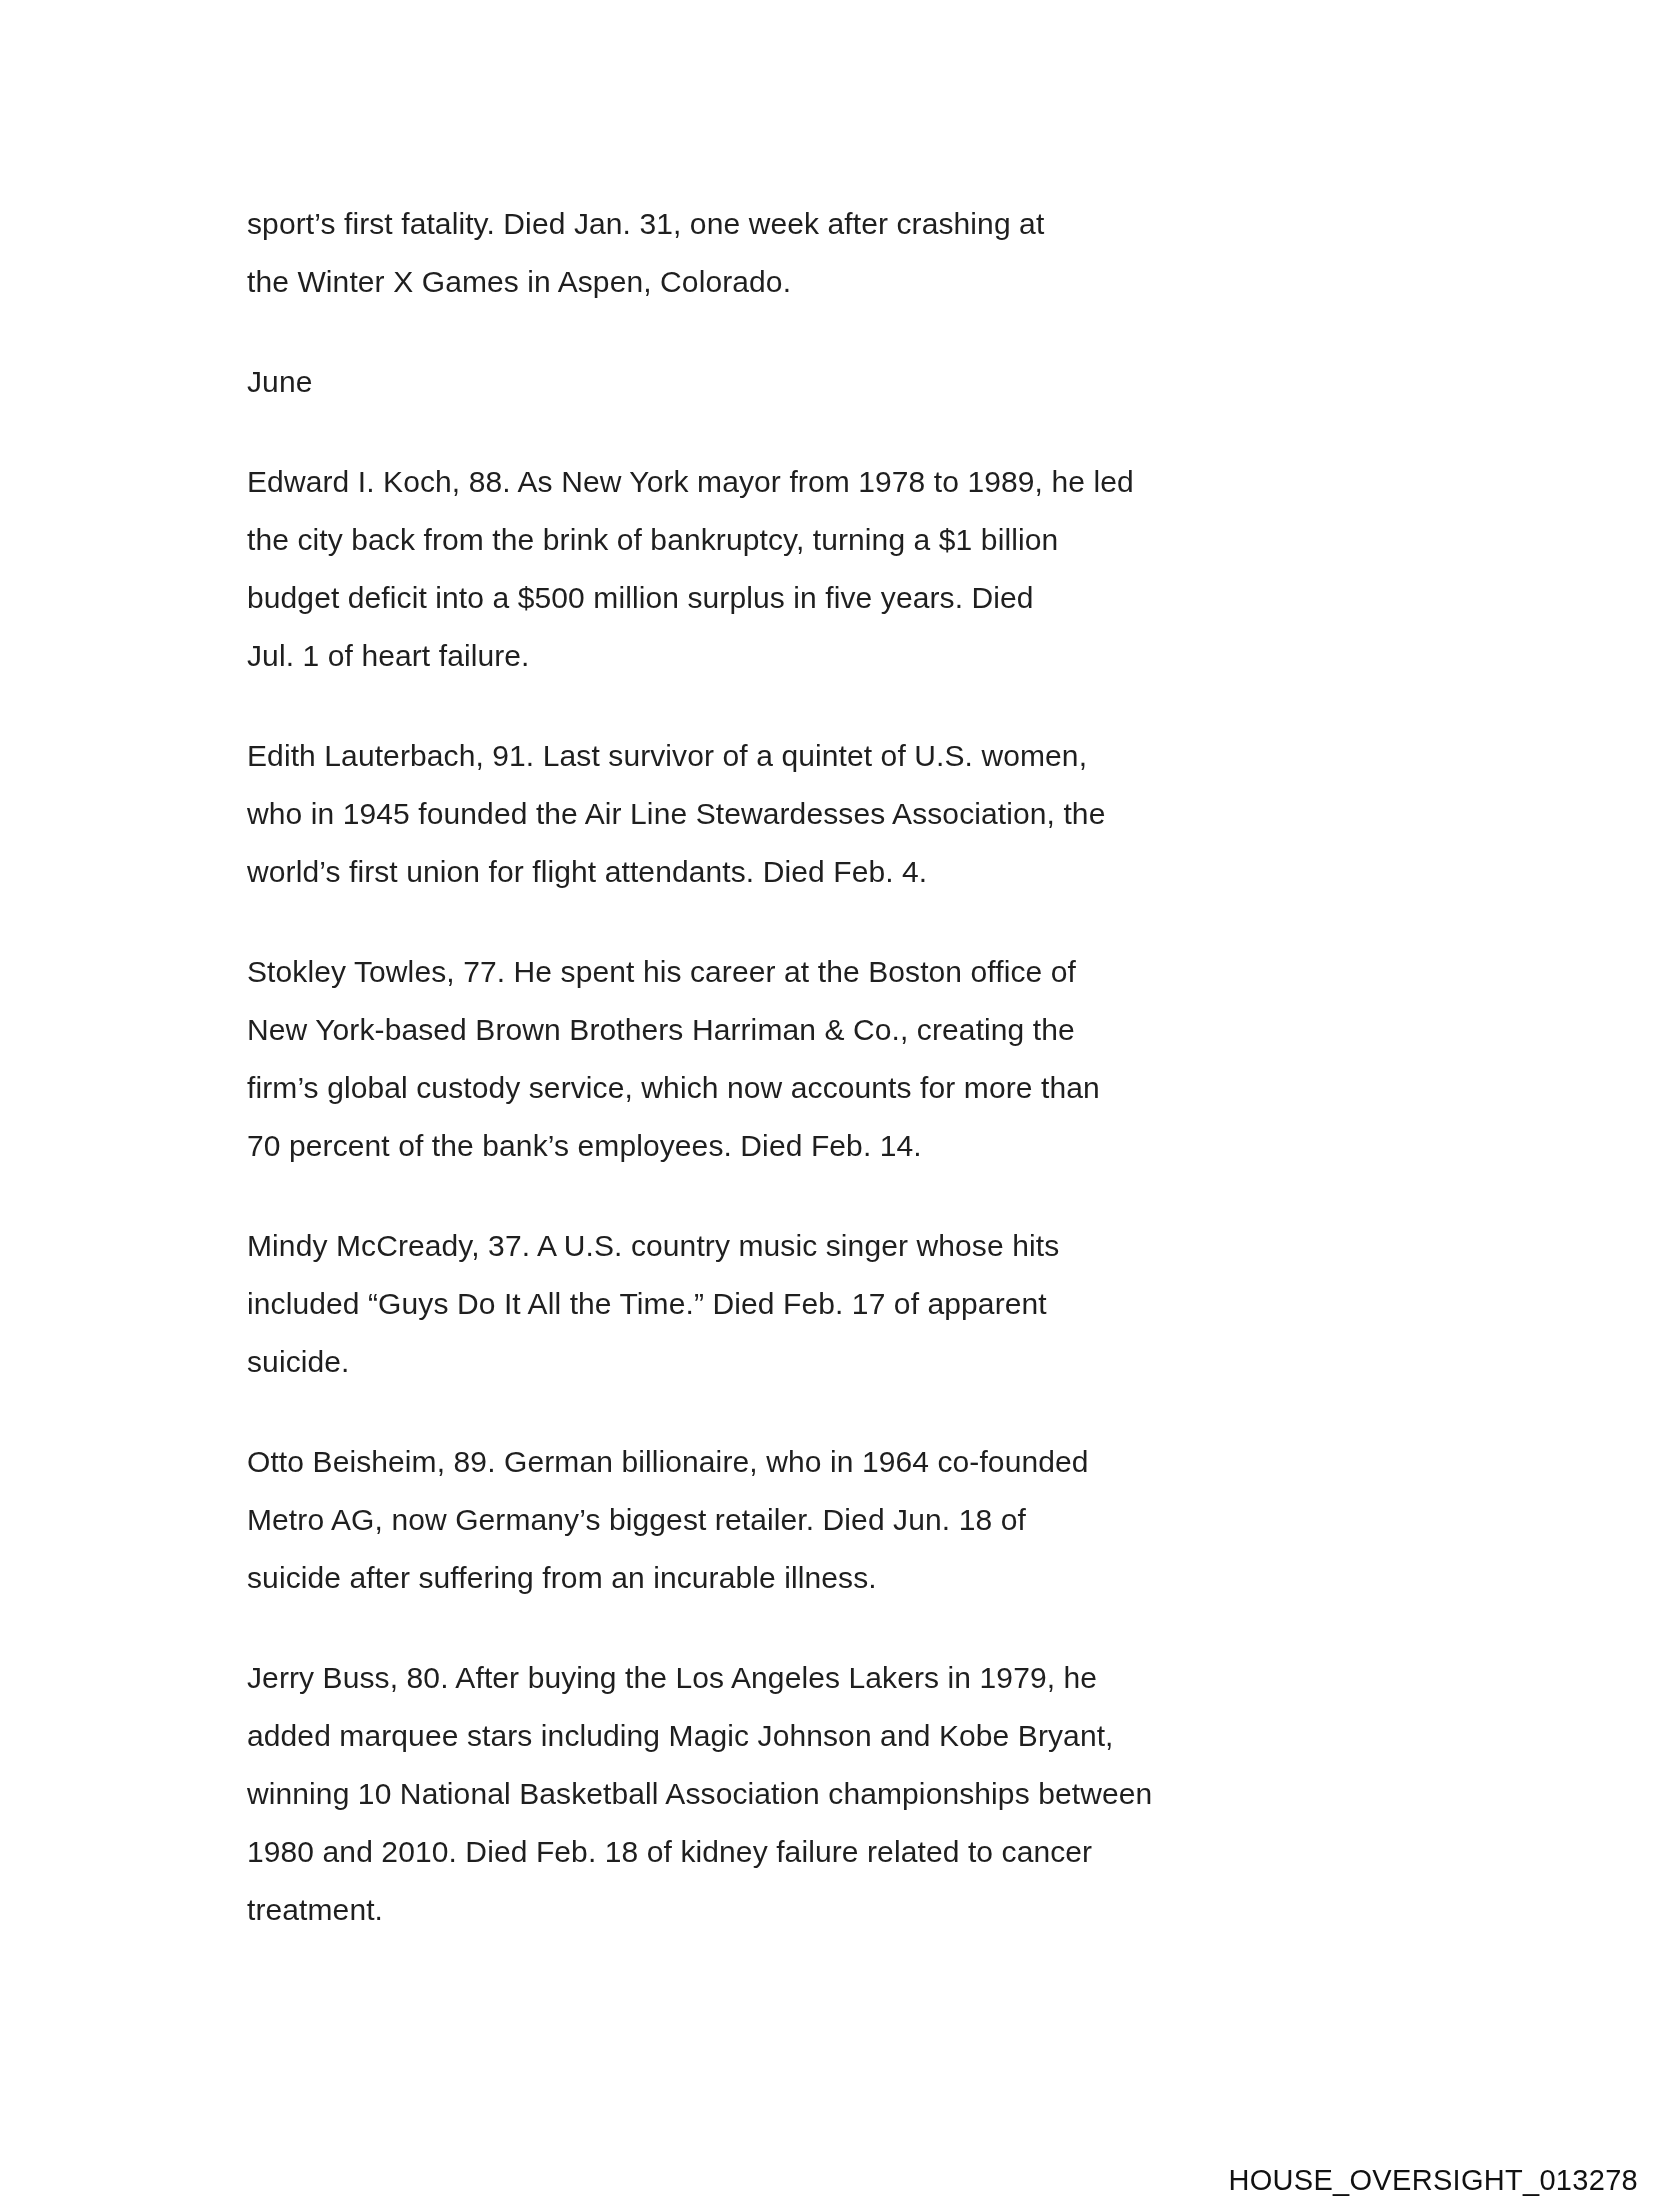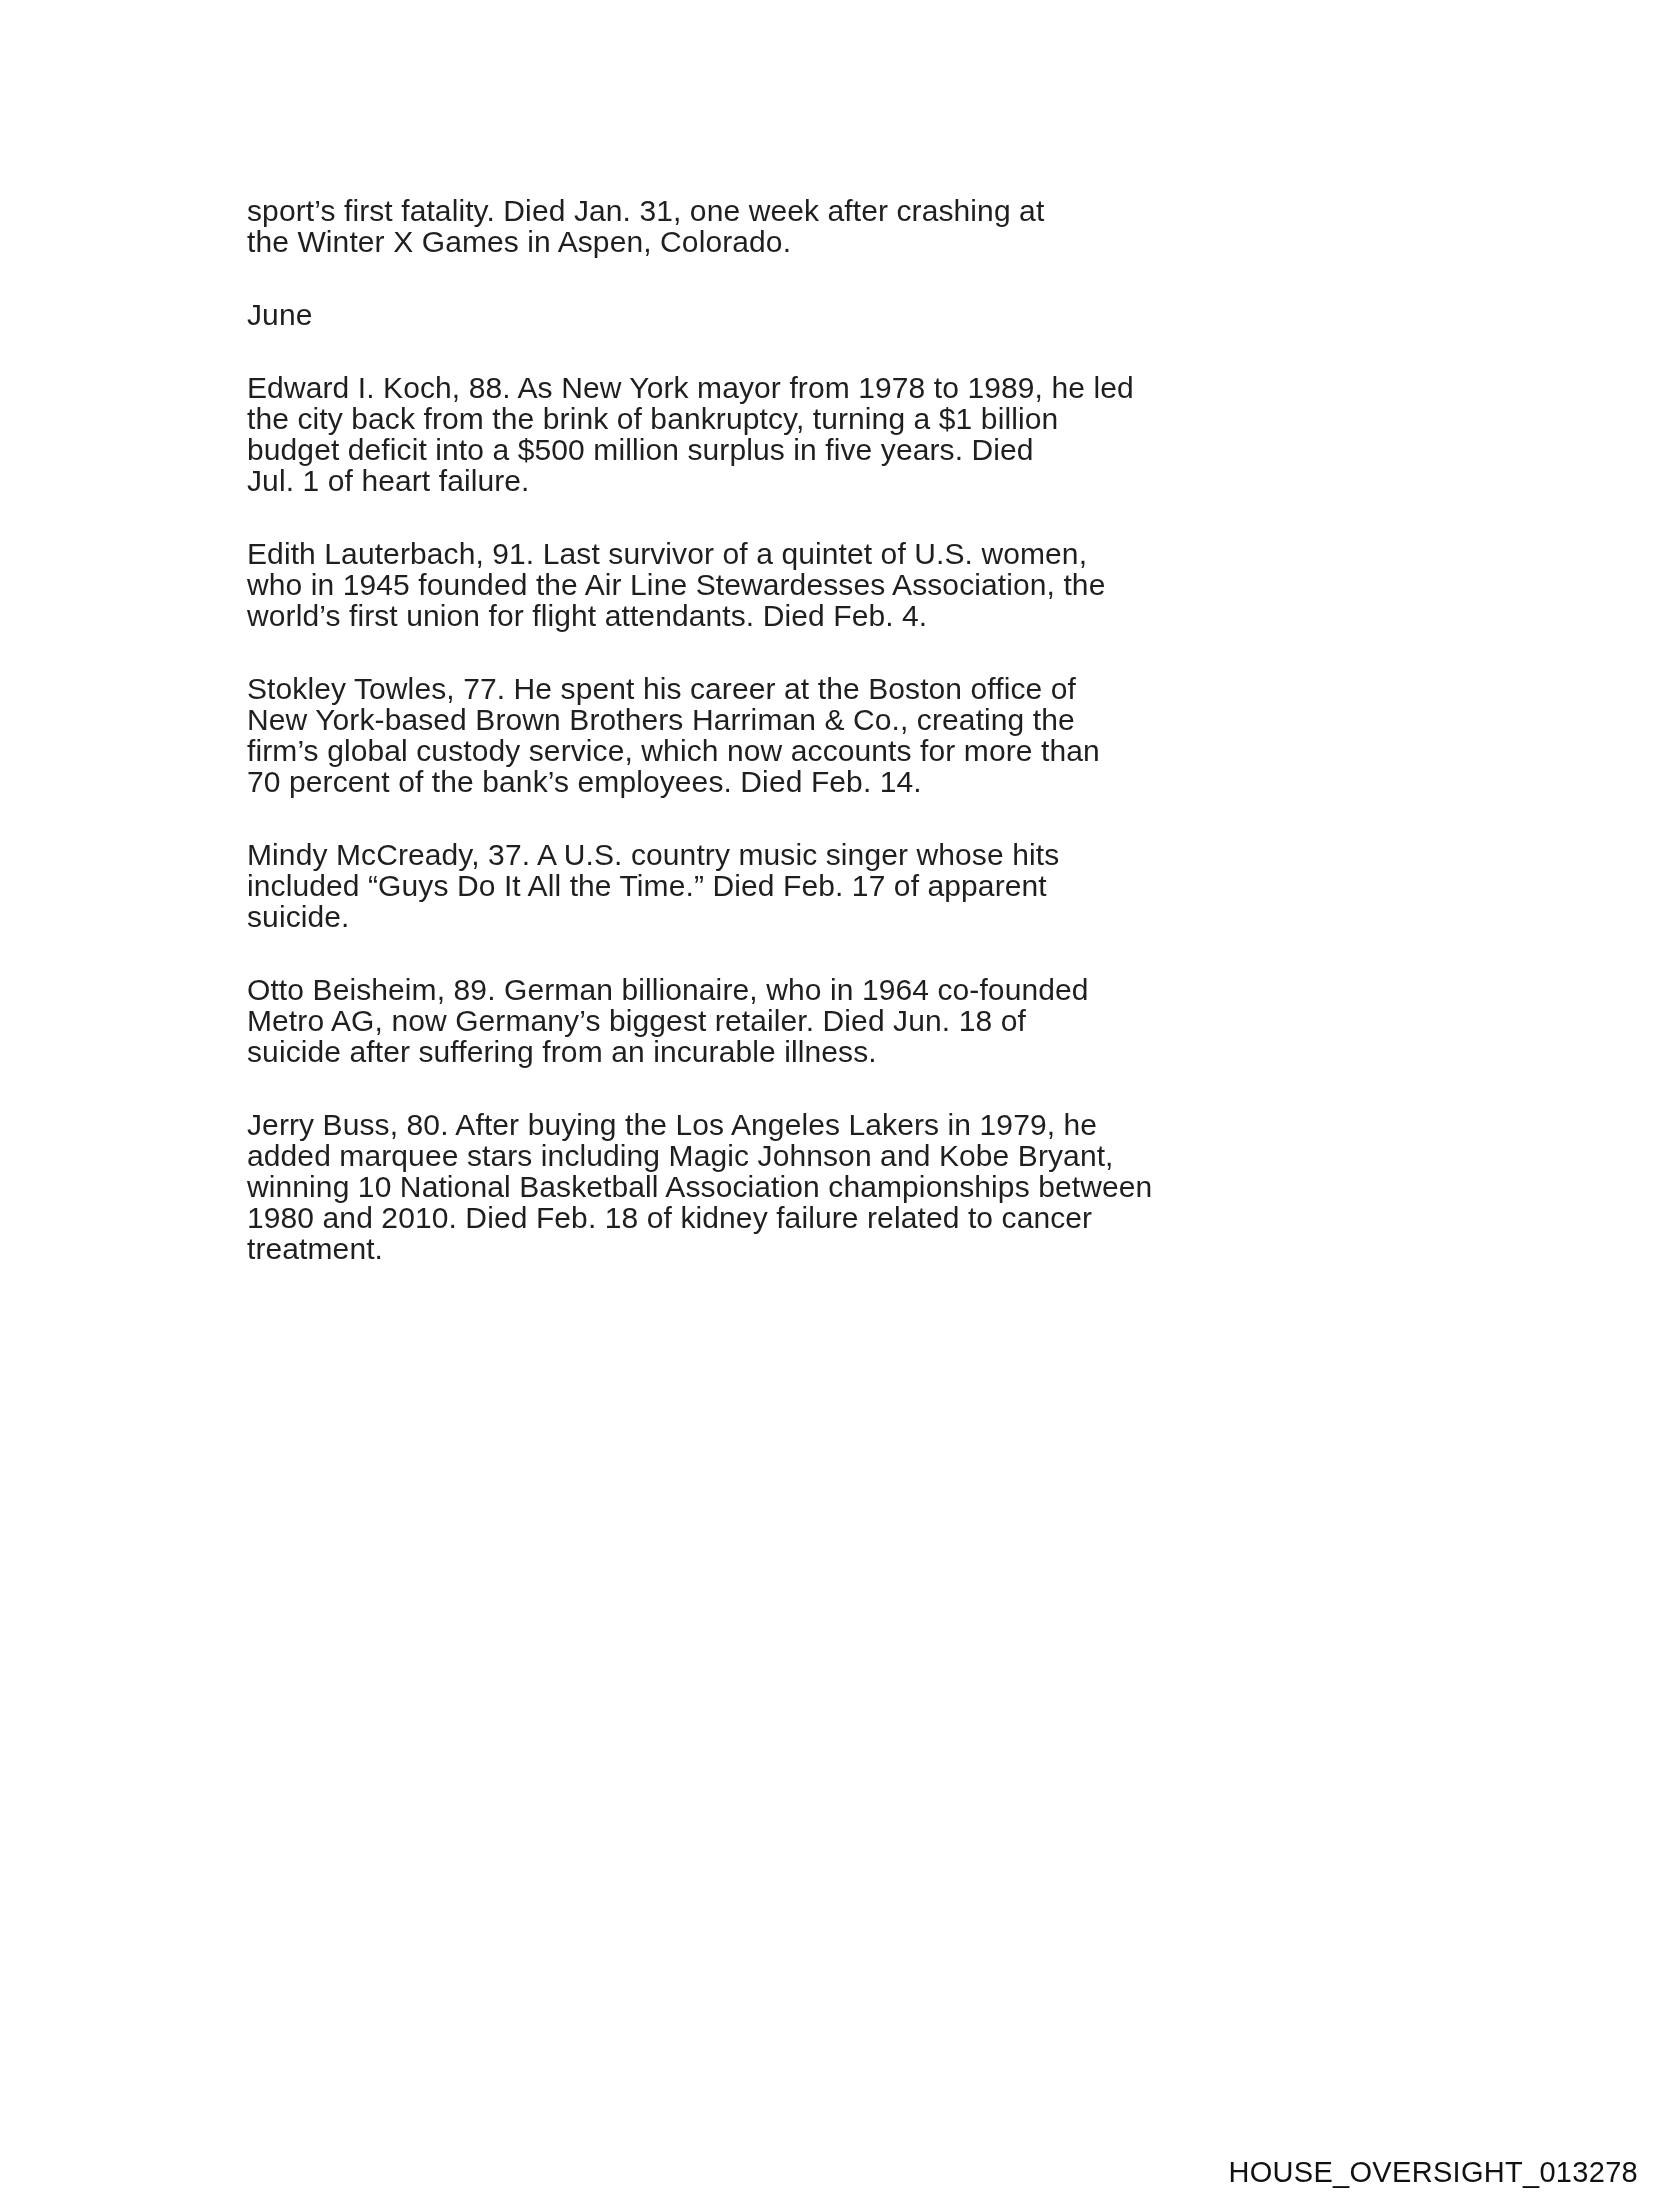--- a/index.html
+++ b/index.html
@@ -21,29 +21,29 @@
       background: #ffffff;
     }
     .content {
       position: absolute;
       left: 247px;
       top: 195px;
       width: 1165px;
     }
     .para {
       font-size: 30px;
-      line-height: 31px;
+      line-height: 58px;
       margin: 0 0 42px 0;
       white-space: pre-line;
       letter-spacing: 0.1px;
     }
     .footer {
       position: absolute;
       right: 31px;
-      bottom: 16px;
+      bottom: 8px;
       font-size: 29px;
       line-height: 1.1;
       color: #111111;
       letter-spacing: 0.3px;
     }
   </style>
 </head>
 <body>
 
 <div class="page">

